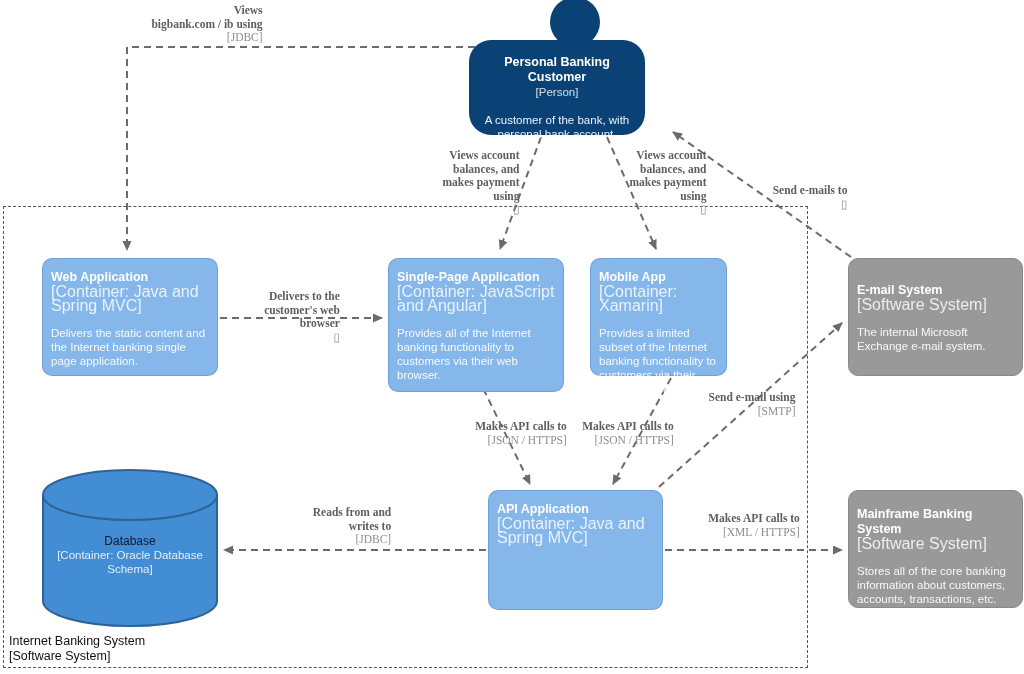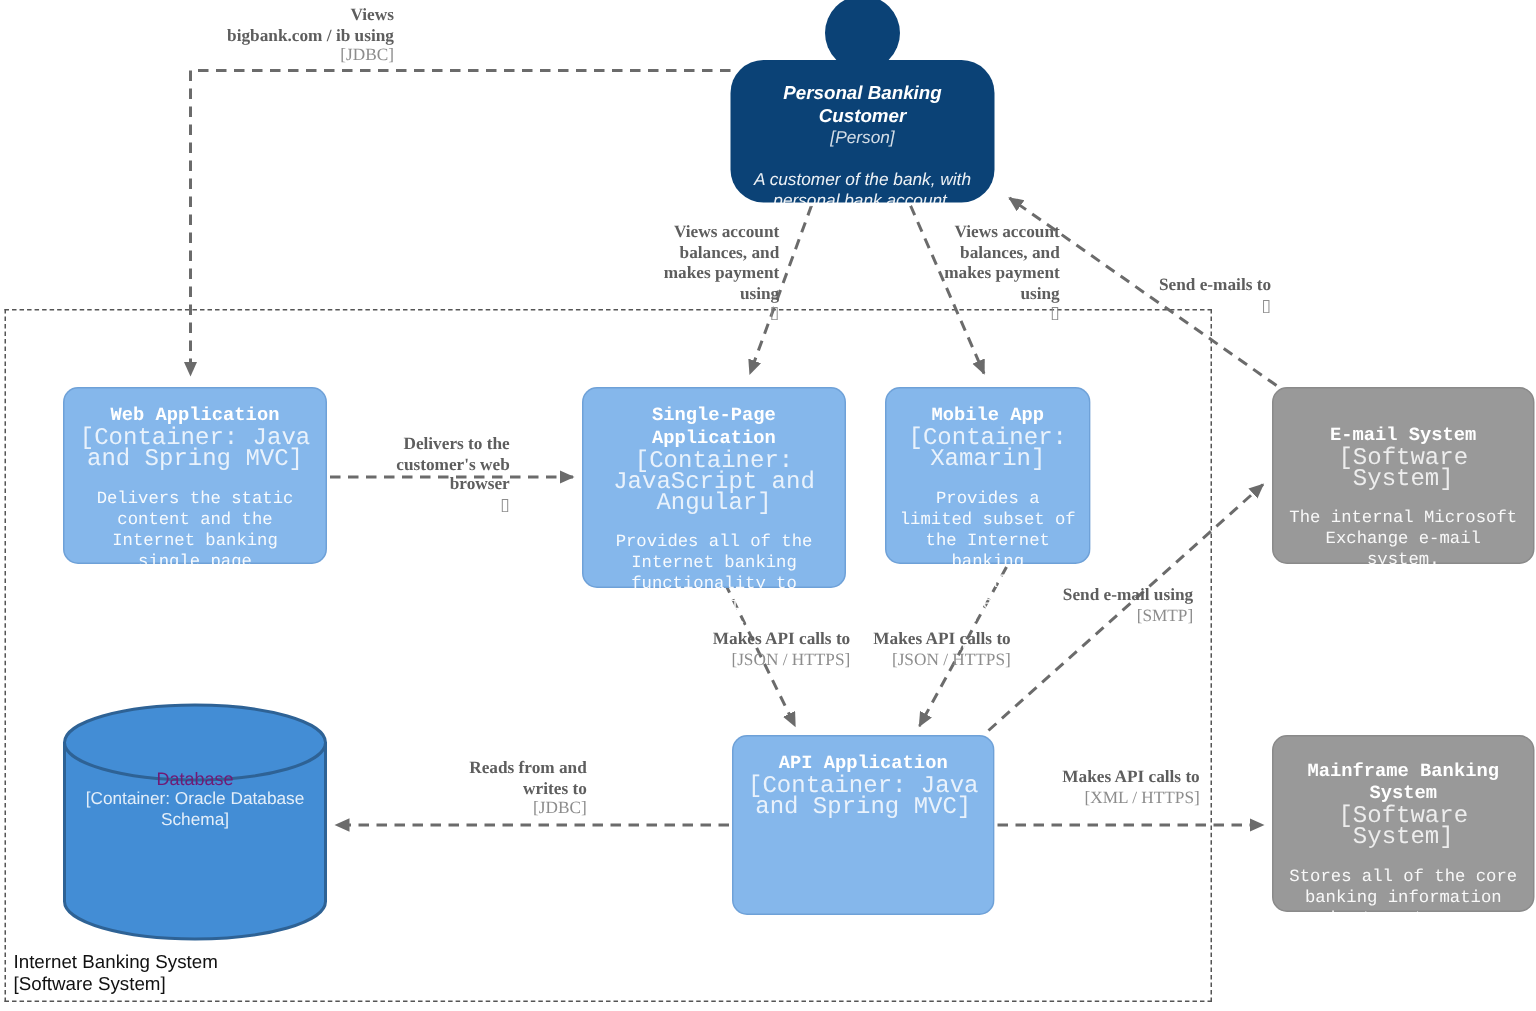--- a/index.html
+++ b/index.html
@@ -9,35 +9,35 @@
   *{margin:0;padding:0;box-sizing:border-box;}
   html,body{background:#ffffff;}
   body{font-family:"Liberation Sans", sans-serif;}
   #canvas{position:relative;width:1024px;height:674px;background:#ffffff;overflow:hidden;}
 
   
   .boundary{position:absolute;border:1px dashed var(--boundary);}
   .boundary-label{position:absolute;left:5px;bottom:3px;color:#111;font-size:12.5px;line-height:15px;}
 
   
-  .node{position:absolute;border-radius:10px;padding:11px 8px 8px 8px;text-align:center;color:#fff;font-family:Liberation Mono, monospace;}
+  .node{position:absolute;border-radius:10px;padding:11px 8px 8px 8px;text-align:left;color:#fff;}
   .node .n-name{font-size:12.5px;font-weight:bold;line-height:15px;color:#ffffff;}
   .node .n-type{font-size:16px;line-height:14px;color:rgba(255,255,255,0.82);}
   .node .n-desc{font-size:11.5px;line-height:14px;margin-top:13px;color:rgba(255,255,255,0.93);}
   .container-node{background:var(--container-fill);border:1px solid rgba(70,120,180,0.35);}
   .external-node{background:var(--external-fill);border:1px solid #8a8a8a;}
   .person-body{position:absolute;background:var(--person-fill);border-radius:22px;padding:15px 8px 8px 8px;text-align:center;}
   .person-body .n-name{font-size:12.5px;font-weight:bold;line-height:15px;color:#fff;}
   .person-body .n-type{font-size:11.5px;line-height:14px;color:rgba(255,255,255,0.82);}
   .person-body .n-desc{font-size:11.5px;line-height:14px;margin-top:14px;color:rgba(255,255,255,0.93);}
   .person-head{position:absolute;width:50px;height:50px;border-radius:50%;background:var(--person-fill);}
   .db-node{position:absolute;text-align:center;color:#fff;}
   .db-node svg{position:absolute;left:0;top:0;}
   .db-text{position:absolute;left:0;top:44px;width:100%;padding:0 6px;}
-  .db-text .n-name{font-size:12px;line-height:14px;color:#701a75;}
+  .db-text .n-name{font-size:12px;line-height:14px;color:#0f172a;margin-top:22px;}
   .db-text .n-type{font-size:11.5px;line-height:14px;color:rgba(255,255,255,0.85);}
   .db-text .n-desc{font-size:11.5px;line-height:14px;margin-top:14px;color:rgba(255,255,255,0.95);}
 
   
   #edges{position:absolute;left:0;top:0;pointer-events:none;}
   #edges path{fill:none;stroke:var(--edge);stroke-width:2;stroke-dasharray:7 5;}
   #edges .arrow-head{fill:var(--edge);}
 
   
   .elabel{position:absolute;transform:translateX(-50%);text-align:right;white-space:nowrap;font-family:Liberation Serif, serif;}
@@ -68,21 +68,21 @@
     <path d="M851,257 L673,132" marker-end="url(#arrow)"></path>
     <path d="M220,318 L382,318" marker-end="url(#arrow)"></path>
     <path d="M478,378 L530,484" marker-end="url(#arrow)"></path>
     <path d="M671,378 L613,484" marker-end="url(#arrow)"></path>
     <path d="M659,487 L842,323" marker-end="url(#arrow)"></path>
     <path d="M486,550 L224,550" marker-end="url(#arrow)"></path>
     <path d="M665,550 L842,550" marker-end="url(#arrow)"></path>
   </svg>
 
   <div class="person-head" style="left:550px;top:-3px;"></div>
-  <div class="person-body" style="left:487px;top:40px;width:176px;height:95px;font-style:italic;">
+  <div class="person-body" style="left:469px;top:40px;width:176px;height:95px;">
     <div class="n-name">Personal Banking Customer</div>
     <div class="n-type">[Person]</div>
     <div class="n-desc">A customer of the bank, with personal bank account.</div>
   </div>
 
   <div class="node container-node" style="left:42px;top:258px;width:176px;height:118px;">
     <div class="n-name">Web Application</div>
     <div class="n-type">[Container: Java and Spring MVC]</div>
     <div class="n-desc">Delivers the static content and the Internet banking single page application.</div>
   </div>

